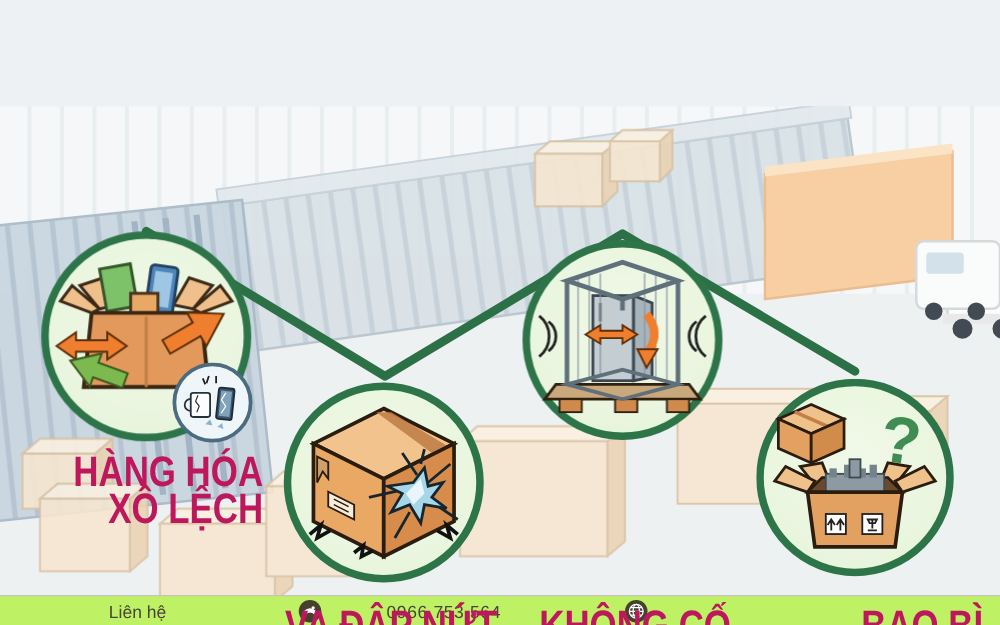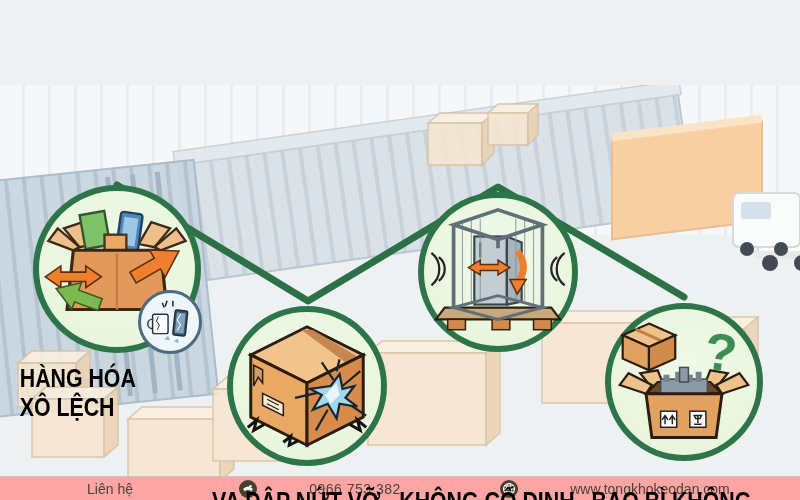--- a/index.html
+++ b/index.html
@@ -20,28 +20,28 @@
                box-sizing:border-box;z-index:2;}
   .risk-circle svg{position:absolute;left:0;top:0;width:100%;height:100%;}
   .c1{left:33px;top:100px;width:168px;height:168px;}
   .c2{left:227px;top:221px;width:160px;height:160px;}
   .c3{left:418px;top:107px;width:160px;height:160px;}
   .c4{left:605px;top:218px;width:158px;height:158px;}
   .sub-badge{position:absolute;left:138px;top:205px;width:64px;height:64px;border-radius:50%;
              border:3px solid #4a6b80;background:#eef6fa;box-sizing:border-box;z-index:3;}
   .sub-badge svg{position:absolute;left:0;top:0;width:100%;height:100%;}
   
-  .risk-label{position:absolute;z-index:4;text-align:left;color:#000000;
-              font-weight:bold;font-size:26px;line-height:29px;}
+  .risk-label{position:absolute;z-index:4;text-align:right;color:#be185d;
+              font-weight:bold;font-size:34px;line-height:29px;}
   .l1{left:7px;top:279px;width:220px;}
   .l2{left:193px;top:402px;width:225px;}
   .l3{left:380px;top:402px;width:225px;}
   .l4{left:570px;top:402px;width:238px;}
   
-  .ftr{position:absolute;left:0;top:476px;width:800px;height:24px;background:#fca5a5;
+  .ftr{position:absolute;left:0;top:476px;width:800px;height:24px;background:#bef264;
        border-top:1px solid #c7c4bf;box-sizing:border-box;color:#4a4336;font-size:14px;}
   .ftr span{position:absolute;top:0;height:24px;display:flex;align-items:center;justify-content:center;}
   .f-label{left:60px;width:100px;}
   .f-ico{left:239px;width:18px;height:18px !important;top:3px !important;border-radius:50%;
          background:#47402f;}
   .f-ico.g{left:500px;}
   .f-phone{left:285px;width:140px;letter-spacing:.5px;}
   .f-web{left:545px;width:210px;}
 </style>
 </head>
@@ -281,24 +281,23 @@
   </div>
 
   <div class="ftr">
     <span class="f-label">Liên hệ</span>
     <span class="f-ico">
       <svg width="18" height="18" viewBox="0 0 18 18">
           <path d="M4 9 Q9 4 14 9 L12.3 11.3 Q9 8.6 5.7 11.3 Z" fill="#fff"></path>
           <circle cx="11.5" cy="6.2" r="1.3" fill="#fff"></circle>
         </svg>
     </span>
-    <span class="f-phone">0966 753 382</span>
+    <span class="f-phone">0966 753 564</span>
     <span class="f-ico g">
       <svg width="18" height="18" viewBox="0 0 18 18">
           <circle cx="9" cy="9" r="5.5" fill="none" stroke="#fff" stroke-width="1.1"></circle>
           <ellipse cx="9" cy="9" rx="2.5" ry="5.5" fill="none" stroke="#fff" stroke-width="1"></ellipse>
           <path d="M3.5 9 h11 M4.5 6 h9 M4.5 12 h9" stroke="#fff" stroke-width="1" fill="none"></path>
         </svg>
     </span>
-    <span class="f-web">www.tongkhokeodan.com</span>
   </div>
 
 </div>
 
 </body></html>

